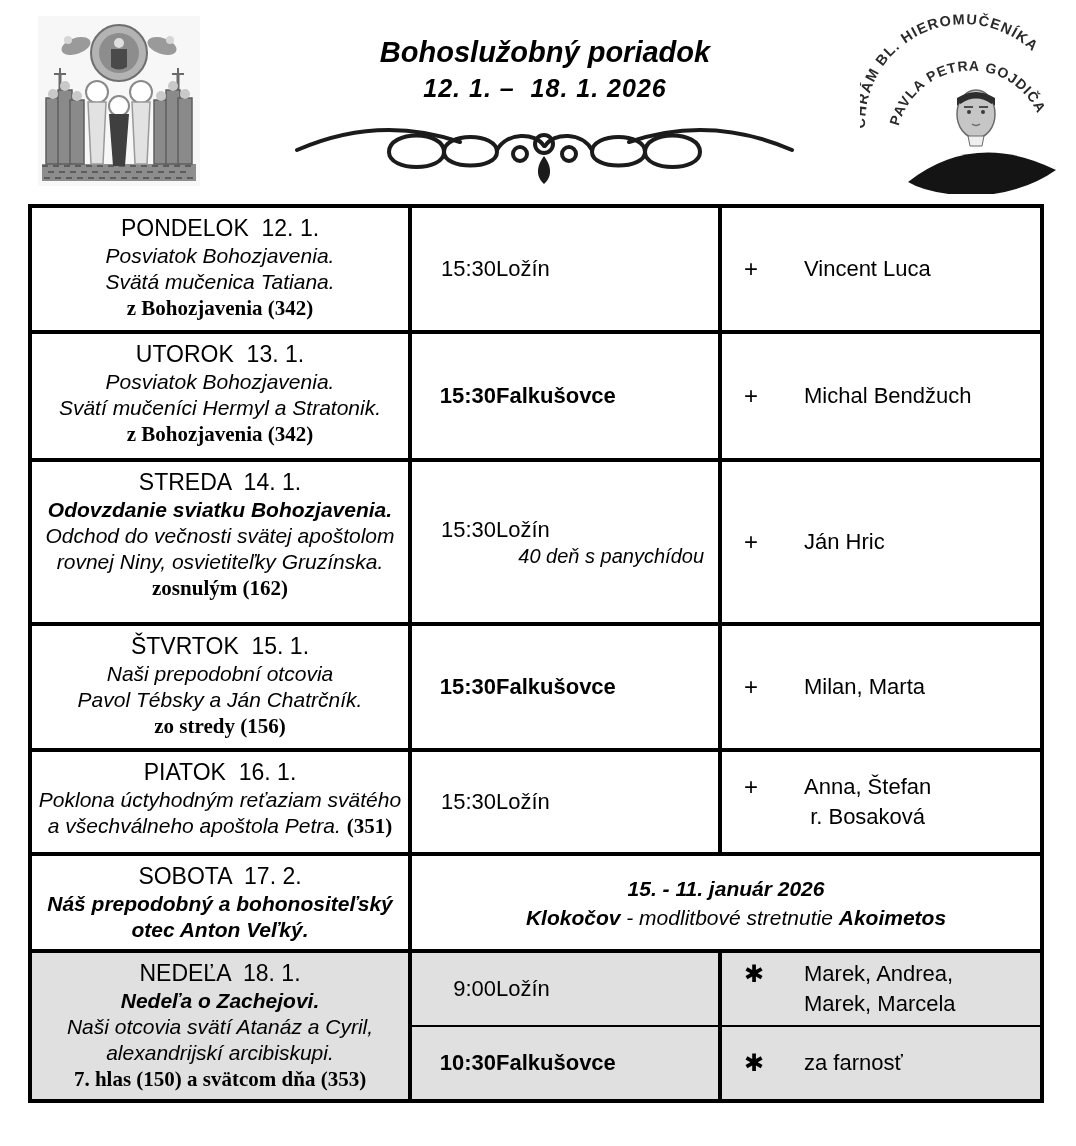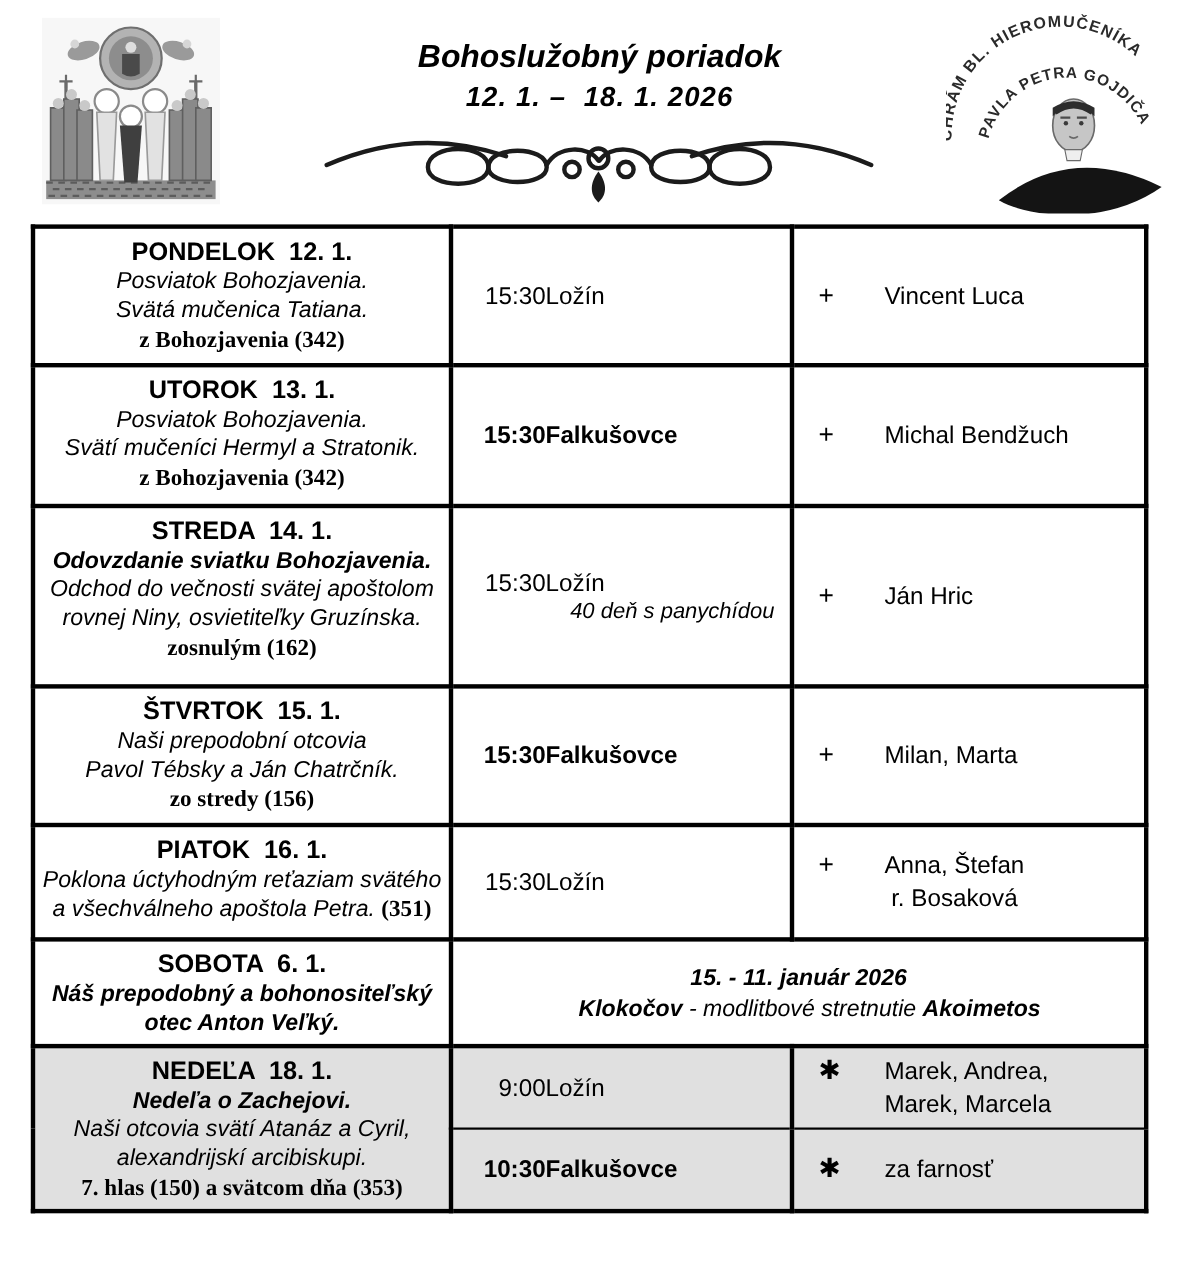--- a/index.html
+++ b/index.html
@@ -18,21 +18,21 @@
 
   table.schedule{border-collapse:collapse;table-layout:fixed;margin-left:28px;width:1012px;}
   td{border:4px solid #000;padding:0;vertical-align:middle;}
   tr.r1 td{height:117px;} tr.r2 td{height:119px;} tr.r3 td{height:155px;}
   tr.r4 td{height:117px;} tr.r5 td{height:95px;}  tr.r6 td{height:88px;}
   tr.r7a td{height:72px;} tr.r7b td{height:72px;}
   tr.r7a td.thinb{border-bottom-width:2px;}
   tr.r7b td.thin{border-top-width:2px;}
 
   .day{vertical-align:top;text-align:center;padding-top:5px;}
-  .day-title{font-size:23px;font-weight:700;line-height:30px;white-space:pre-wrap;}
+  .day-title{font-size:23px;font-weight:400;line-height:30px;white-space:pre-wrap;}
   .dl{font-size:21px;line-height:26px;white-space:pre-wrap;}
   .it{font-style:italic;}
   .bd{font-weight:700;font-family:Liberation Serif, serif;}
   .bi{font-weight:700;font-style:italic;}
 
   .svc-line{display:flex;align-items:flex-end;font-size:22px;padding-left:16px;}
   .svc-line .time{width:68px;text-align:right;}
   .svc-line .place{}
   .svc-line.bold{font-weight:700;}
   .svc-note{font-style:italic;font-size:20px;text-align:right;padding-right:14px;margin-top:2px;padding-left:10px;}
@@ -259,21 +259,21 @@
         <div class="names center">
           <div>Anna, Štefan</div>
           <div>r. Bosaková</div>
         </div>
       </div>
     </td>
   </tr>
 
   <tr class="r6">
     <td class="day">
-      <div class="day-title">SOBOTA  6. 1.</div>
+      <div class="day-title">SOBOTA  17. 2.</div>
       <div class="dl bi">Náš prepodobný a bohonositeľský</div>
       <div class="dl bi">otec Anton Veľký.</div>
     </td>
     <td class="note-cell" colspan="2">
       <div class="note1 bi">15. - 11. január 2026</div>
       <div class="note2"><span class="bi">Klokočov</span><span class="it"> - modlitbové stretnutie </span><span class="bi">Akoimetos</span></div>
     </td>
   </tr>
 
   <tr class="r7a">

